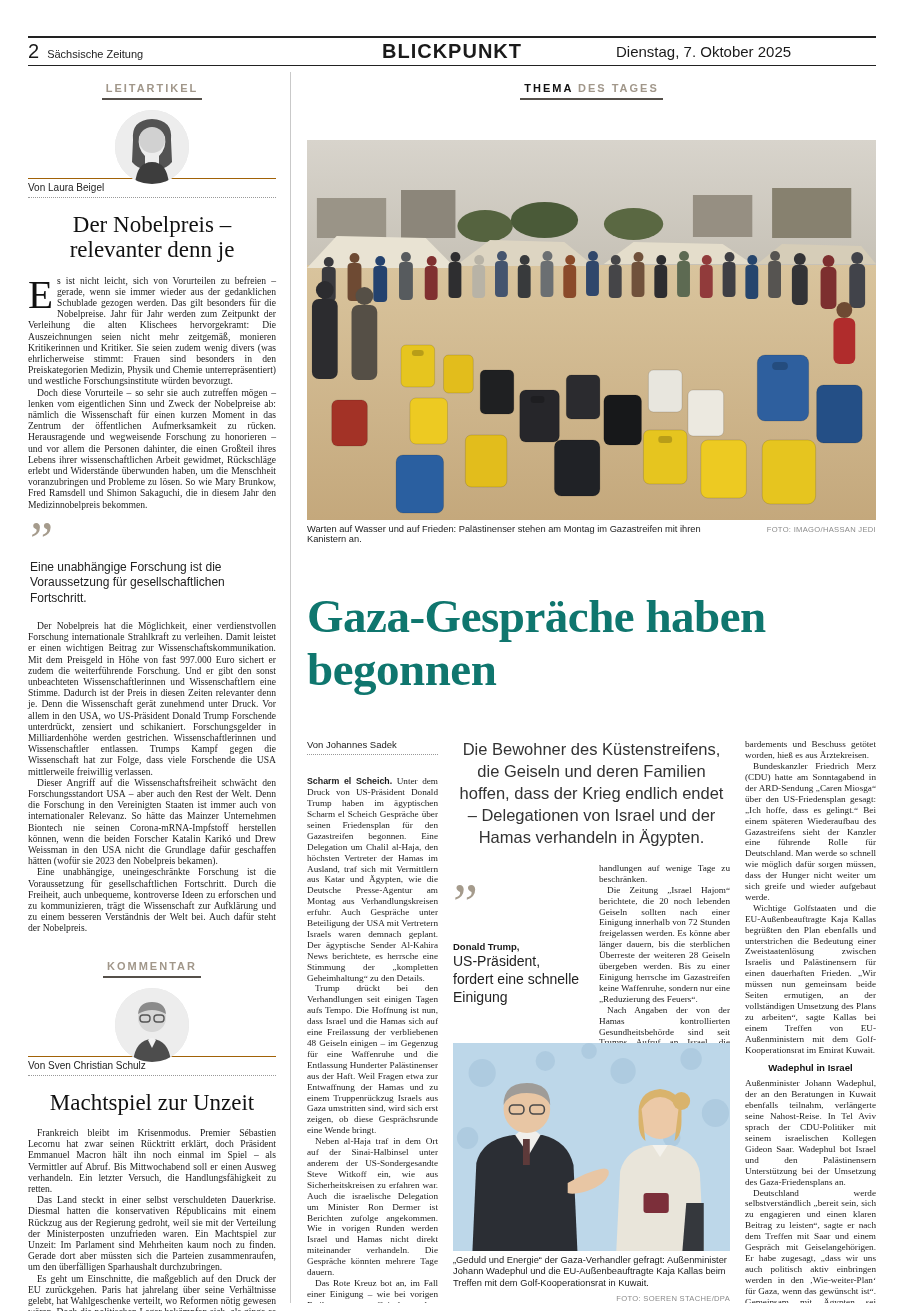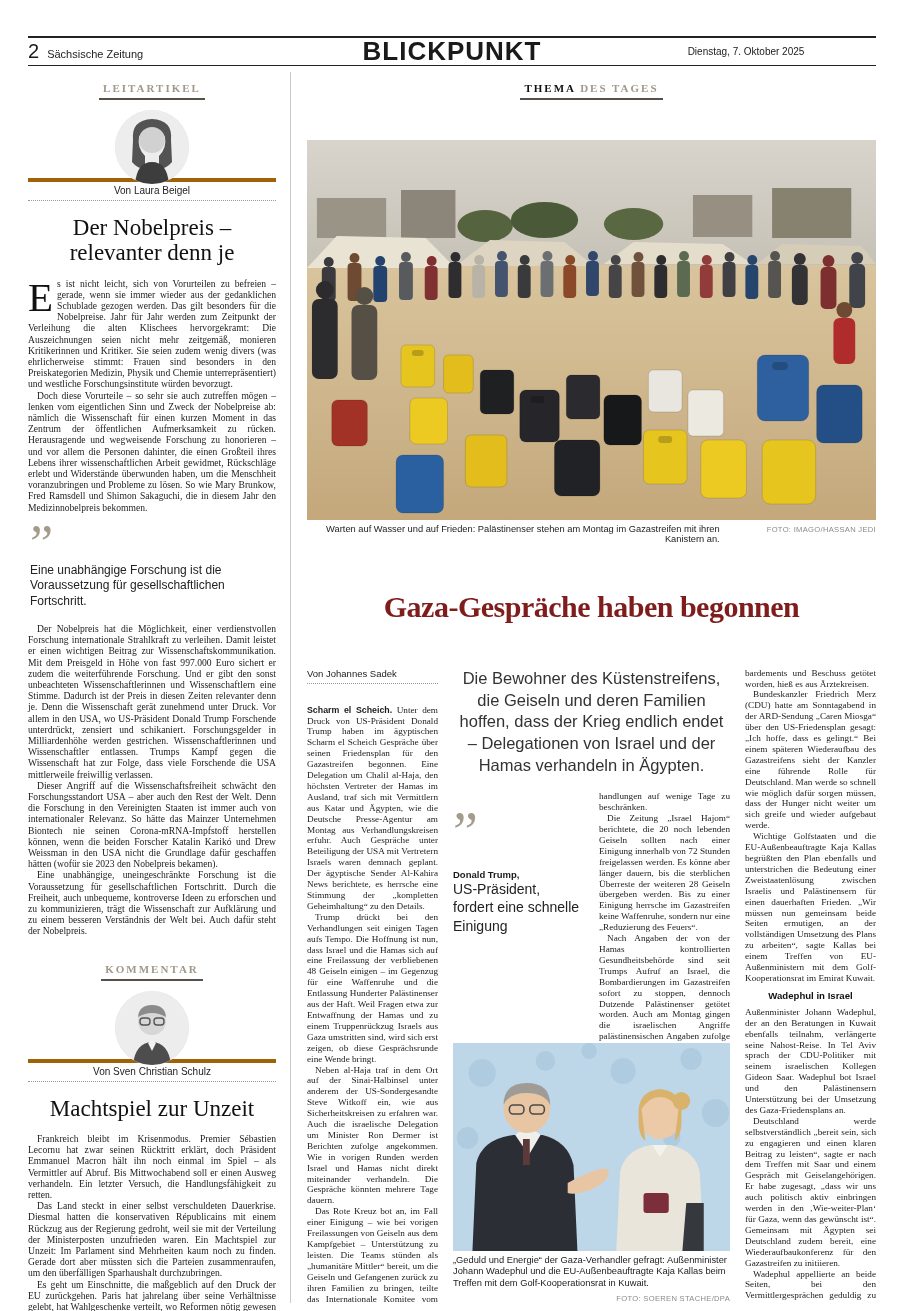--- a/index.html
+++ b/index.html
@@ -11,68 +11,68 @@
   }
   
   .masthead {
     position:absolute; left:28px; right:24px; top:36px; height:30px;
     border-top:2px solid #222; border-bottom:1px solid #222;
     display:flex; align-items:center;
   }
   .mast-left { display:flex; align-items:baseline; gap:8px; width:260px; }
   .page-num { font-size:20px; font-weight:400; font-family:"Liberation Sans",sans-serif; }
   .paper-name { font-size:11px; color:#222; }
-  .mast-center { flex:1; text-align:center; font-size:26px; font-weight:700; letter-spacing:1px; }
-  .mast-right { width:260px; text-align:center; font-size:10px; }
+  .mast-center { flex:1; text-align:center; font-size:20px; font-weight:700; letter-spacing:1px; }
+  .mast-right { width:260px; text-align:left; font-size:15px; }
 
   
   .content { position:absolute; left:28px; right:24px; top:72px; bottom:8px; display:flex; }
   .left-col { width:262px; padding-right:14px; }
   .vdiv { width:1px; background:#c9c9c9; }
   .main-col { flex:1; padding-left:16px; display:flex; flex-direction:column;gap:28px; }
 
   
-  .sec-label { text-align:center; margin:6px 0 10px;font-family:Liberation Serif, serif; }
+  .sec-label { text-align:center; margin:6px 0 10px; }
   .sec-label .lbl {
     display:inline-block; font-size:11px; font-weight:700; letter-spacing:2px;
     color:#a1978a; padding:0 4px 4px; border-bottom:2px solid #55504a;
   }
   .sec-label .lbl b { color:#111; font-weight:700; }
 
   
   .portrait { width:74px; height:74px; border-radius:50%; overflow:hidden; margin:0 auto; display:block;
               filter:grayscale(1); background:#e4e4e2; }
   .byline-box {
-    margin-top:-6px; border-top:4px solid #a16207; border-bottom:1px dotted #999;
-    text-align:center; font-size:10px; padding:3px 0 4px; color:#222;
+    margin-top:-6px; border-top:1px solid #a16207; border-bottom:1px dotted #999;
+    font-size:10px; padding:3px 0 4px; color:#222;
   }
   .op-headline {
     font-family:"Liberation Serif", serif; font-weight:400; font-size:23px; line-height:1.1;
     text-align:center; margin:14px 6px 12px; color:#111;
   }
   .op-body { font-family:"Liberation Serif", serif; font-size:9.6px; line-height:11.2px;
              text-align:justify; hyphens:auto; color:#1c1c1c; }
   .op-body p.ind { text-indent:9px; }
   .dropcap { float:left; font-family:"Liberation Serif",serif; font-size:41px; line-height:34px;
              padding:2px 4px 0 0; color:#111; }
   .pullquote-left { margin:16px 2px 14px; }
   .qmark { font-family:"Liberation Serif",serif; font-size:52px; line-height:30px; color:#a59b8c; display:block; height:34px; }
   .pq-text { font-size:12px; line-height:1.28; color:#222; }
   .kommentar-gap { margin-top:22px; }
 
   
-  .main-photo-wrap { margin-top:2px;text-align:right; }
+  .main-photo-wrap { margin-top:2px; }
   .main-photo { width:100%; height:380px; display:block; background:#cfc9c0; }
   .cap-row { display:flex; justify-content:space-between; align-items:baseline; margin-top:4px; }
   .cap-text { font-size:9.3px; color:#222; }
   .cap-credit { font-size:7.6px; color:#8a8a8a; letter-spacing:.3px; white-space:nowrap; margin-left:14px;padding-left:33px; }
 
   .main-headline {
-    font-family:"Liberation Serif", serif; font-weight:700; font-size:30px; line-height:1.12;
-    text-align:center; margin:18px 0 16px; color:#7f1d1d; letter-spacing:-0.5px;
+    font-family:"Liberation Serif", serif; font-weight:700; font-size:47px; line-height:1.12;
+    margin:18px 0 16px; color:#0f766e; letter-spacing:-0.5px;
   }
 
   .article-grid {
     display:grid; grid-template-columns:repeat(4, 1fr); column-gap:15px;
     grid-template-rows:auto minmax(0,1fr) auto; flex:1; overflow:hidden;
   }
   .acol1 { grid-column:1; grid-row:1 / 4; overflow:hidden; }
   .asub  { grid-column:2 / span 2; grid-row:1; font-size:16.5px; line-height:1.33; text-align:center;
            color:#333; padding:0 2px 14px; }
   .aquote{ grid-column:2; grid-row:2; overflow:hidden; padding-top:26px; }

